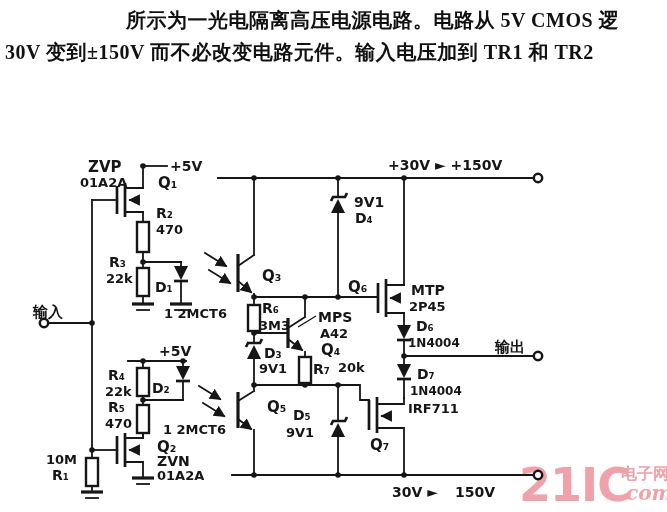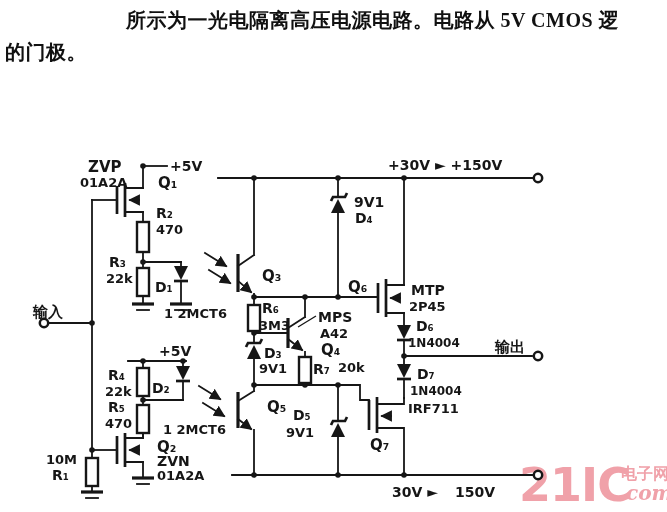--- a/index.html
+++ b/index.html
@@ -24,21 +24,21 @@
   .wm{font-family:"DejaVu Sans",sans-serif;font-weight:800;fill:#f0a1a9;}
   .wmserif{font-family:"DejaVu Serif",serif;font-style:italic;font-weight:700;fill:#f0a1a9;}
 </style>
 </head>
 <body>
 
 <div class="page">
 
   <div class="intro">
     <div class="ln">所示为一光电隔离高压电源电路。电路从 5V CMOS 逻</div>
-    <div class="ln">的门极。</div>
+    <div class="ln">30V 变到±150V 而不必改变电路元件。输入电压加到 TR1 和 TR2</div>
   </div>
 
   <svg width="667" height="512" viewBox="0 0 667 512">
     <defs>
       <marker id="ah" viewBox="0 0 10 10" refX="8.5" refY="5" markerWidth="6.5" markerHeight="6.5" orient="auto-start-reverse">
         <path d="M0,0 L10,5 L0,10 z" fill="#161616"></path>
       </marker>
     </defs>
 
     <g>

